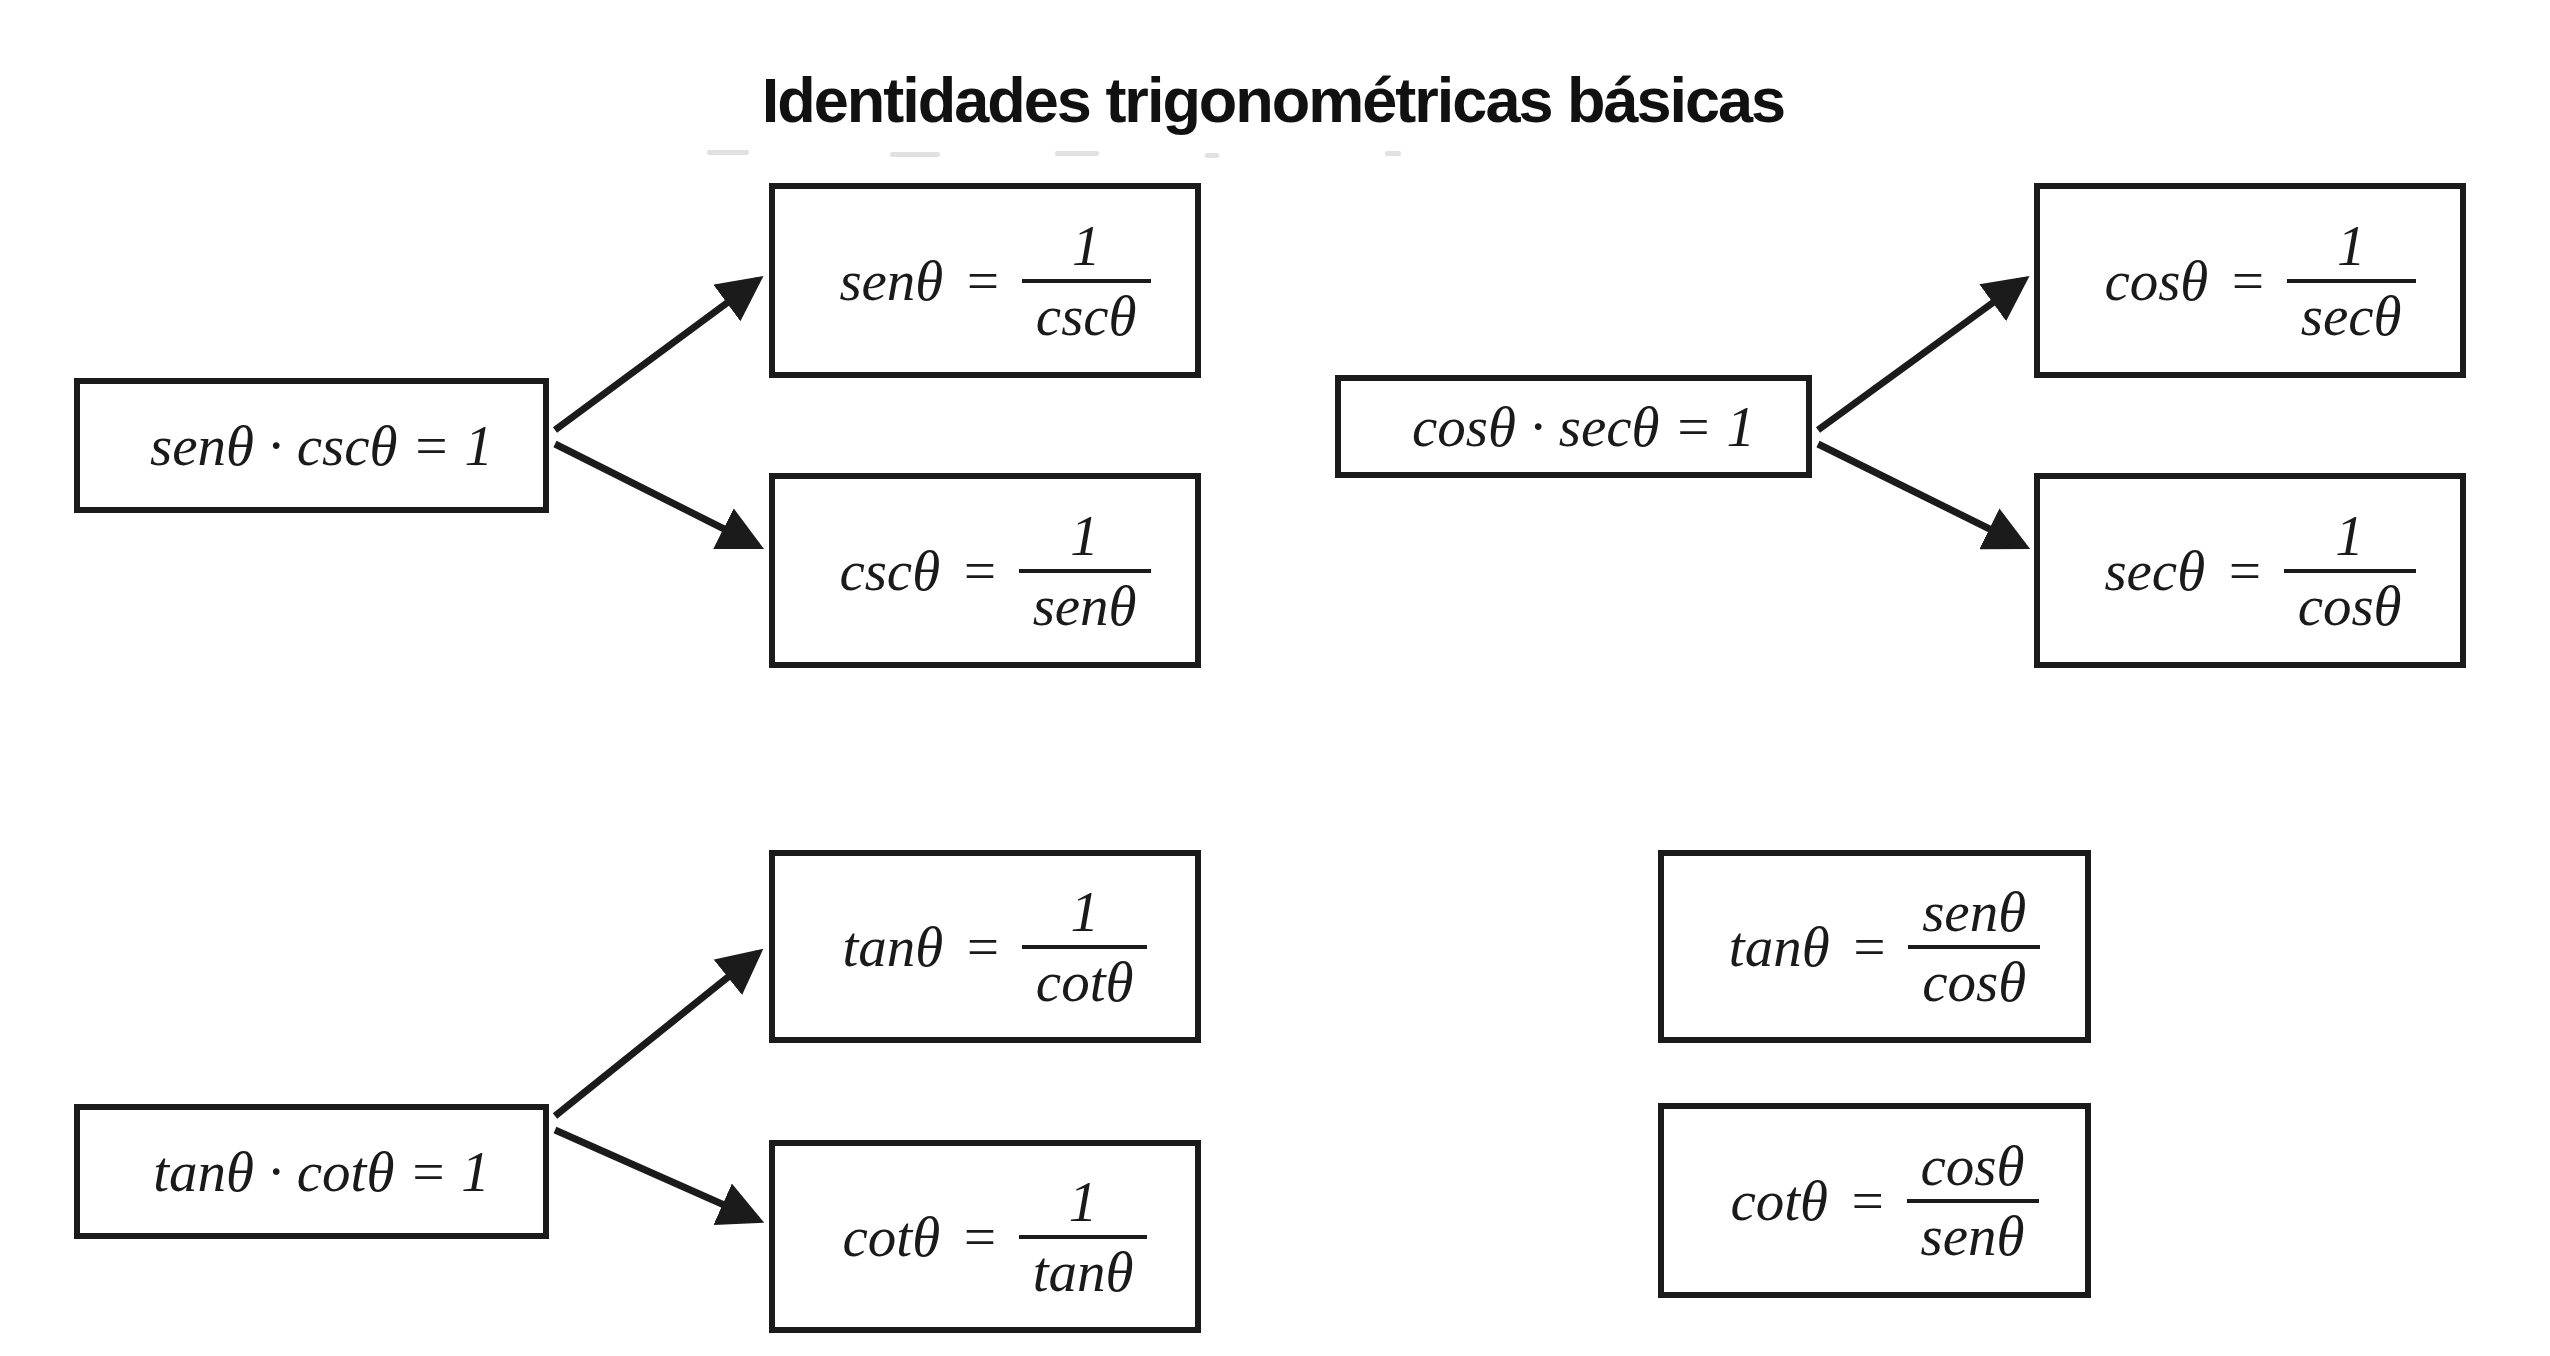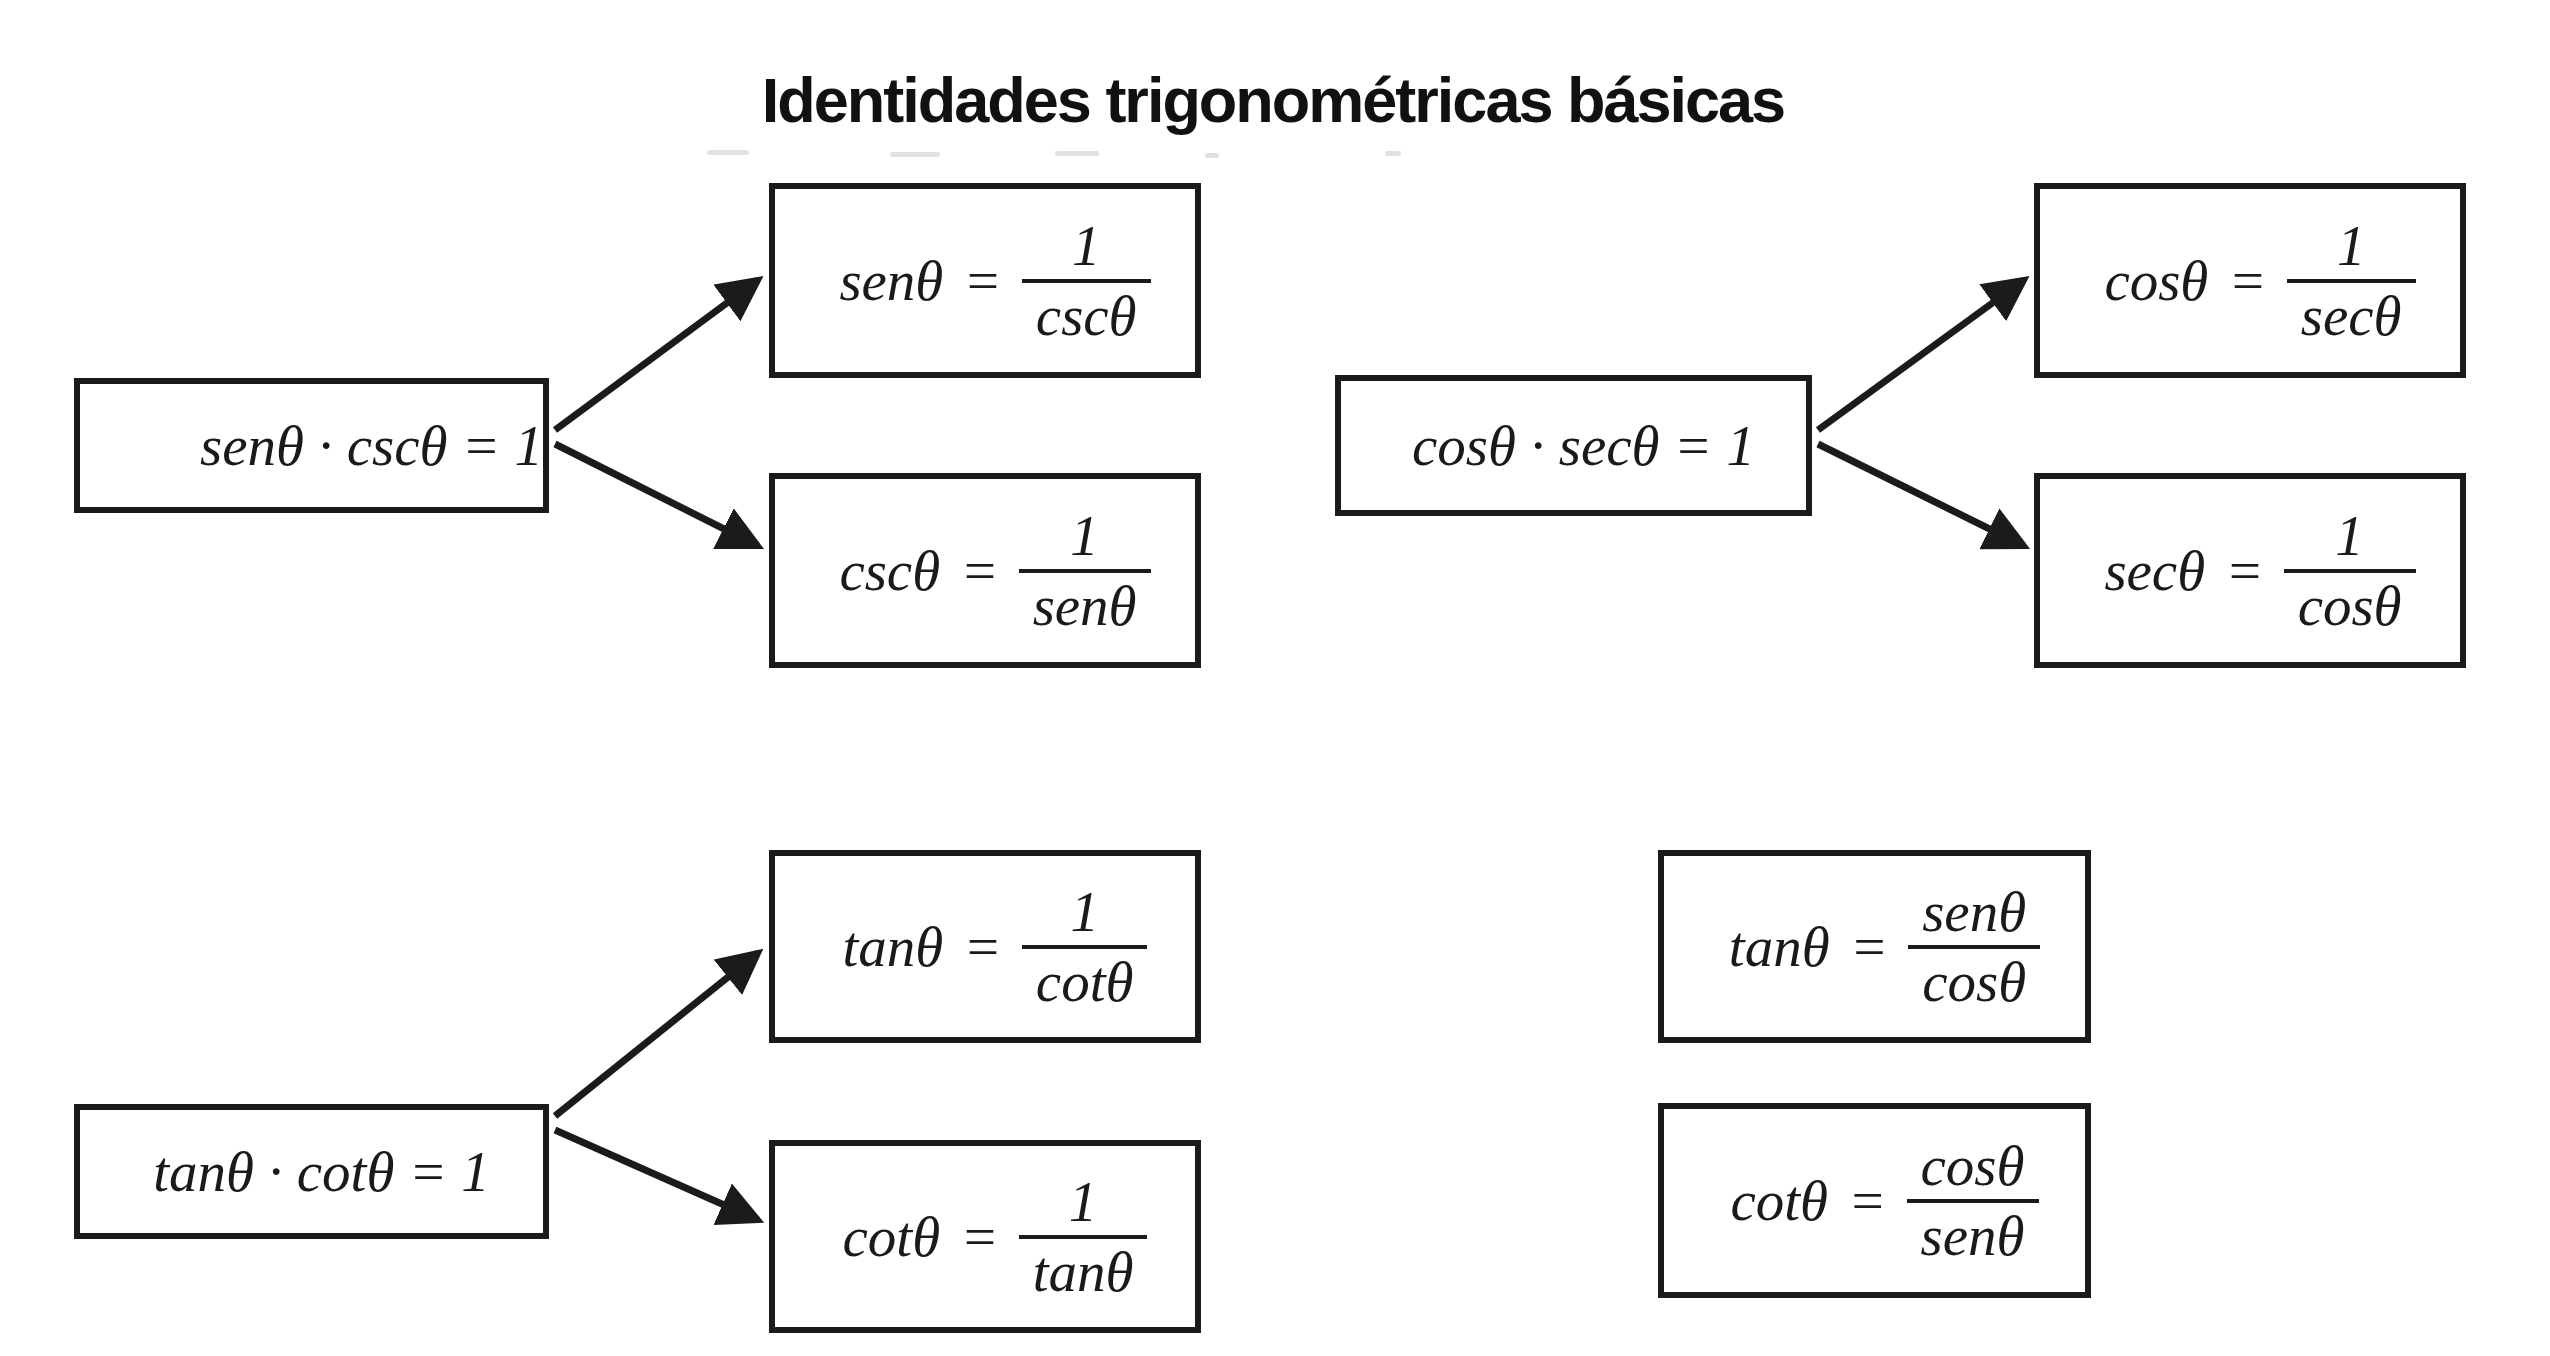--- a/index.html
+++ b/index.html
@@ -74,21 +74,21 @@
       </marker>
     </defs>
     <line x1="555" y1="430" x2="758" y2="280" marker-end="url(#ah)"></line>
     <line x1="555" y1="444" x2="758" y2="546" marker-end="url(#ah)"></line>
     <line x1="1818" y1="430" x2="2024" y2="280" marker-end="url(#ah)"></line>
     <line x1="1818" y1="444" x2="2024" y2="546" marker-end="url(#ah)"></line>
     <line x1="555" y1="1116" x2="758" y2="953" marker-end="url(#ah)"></line>
     <line x1="555" y1="1130" x2="758" y2="1220" marker-end="url(#ah)"></line>
   </svg>
 
-  <div class="node" style="left:74px;top:378px;width:475px;height:135px;justify-content:flex-end;">
+  <div class="node" style="left:74px;top:378px;width:475px;height:135px;">
     <div class="formula">senθ · cscθ = 1</div>
   </div>
 
   <div class="node" style="left:769px;top:183px;width:432px;height:195px;">
     <div class="formula">
       <span>senθ</span>
       <span>=</span>
       <span class="frac">
         <span class="num">1</span>
         <span class="den">cscθ</span>
@@ -100,21 +100,21 @@
     <div class="formula">
       <span>cscθ</span>
       <span>=</span>
       <span class="frac">
         <span class="num">1</span>
         <span class="den">senθ</span>
       </span>
     </div>
   </div>
 
-  <div class="node" style="left:1335px;top:375px;width:477px;height:141px;">
+  <div class="node" style="left:1335px;top:375px;width:477px;height:103px;">
     <div class="formula">cosθ · secθ = 1</div>
   </div>
 
   <div class="node" style="left:2034px;top:183px;width:432px;height:195px;">
     <div class="formula">
       <span>cosθ</span>
       <span>=</span>
       <span class="frac">
         <span class="num">1</span>
         <span class="den">secθ</span>

